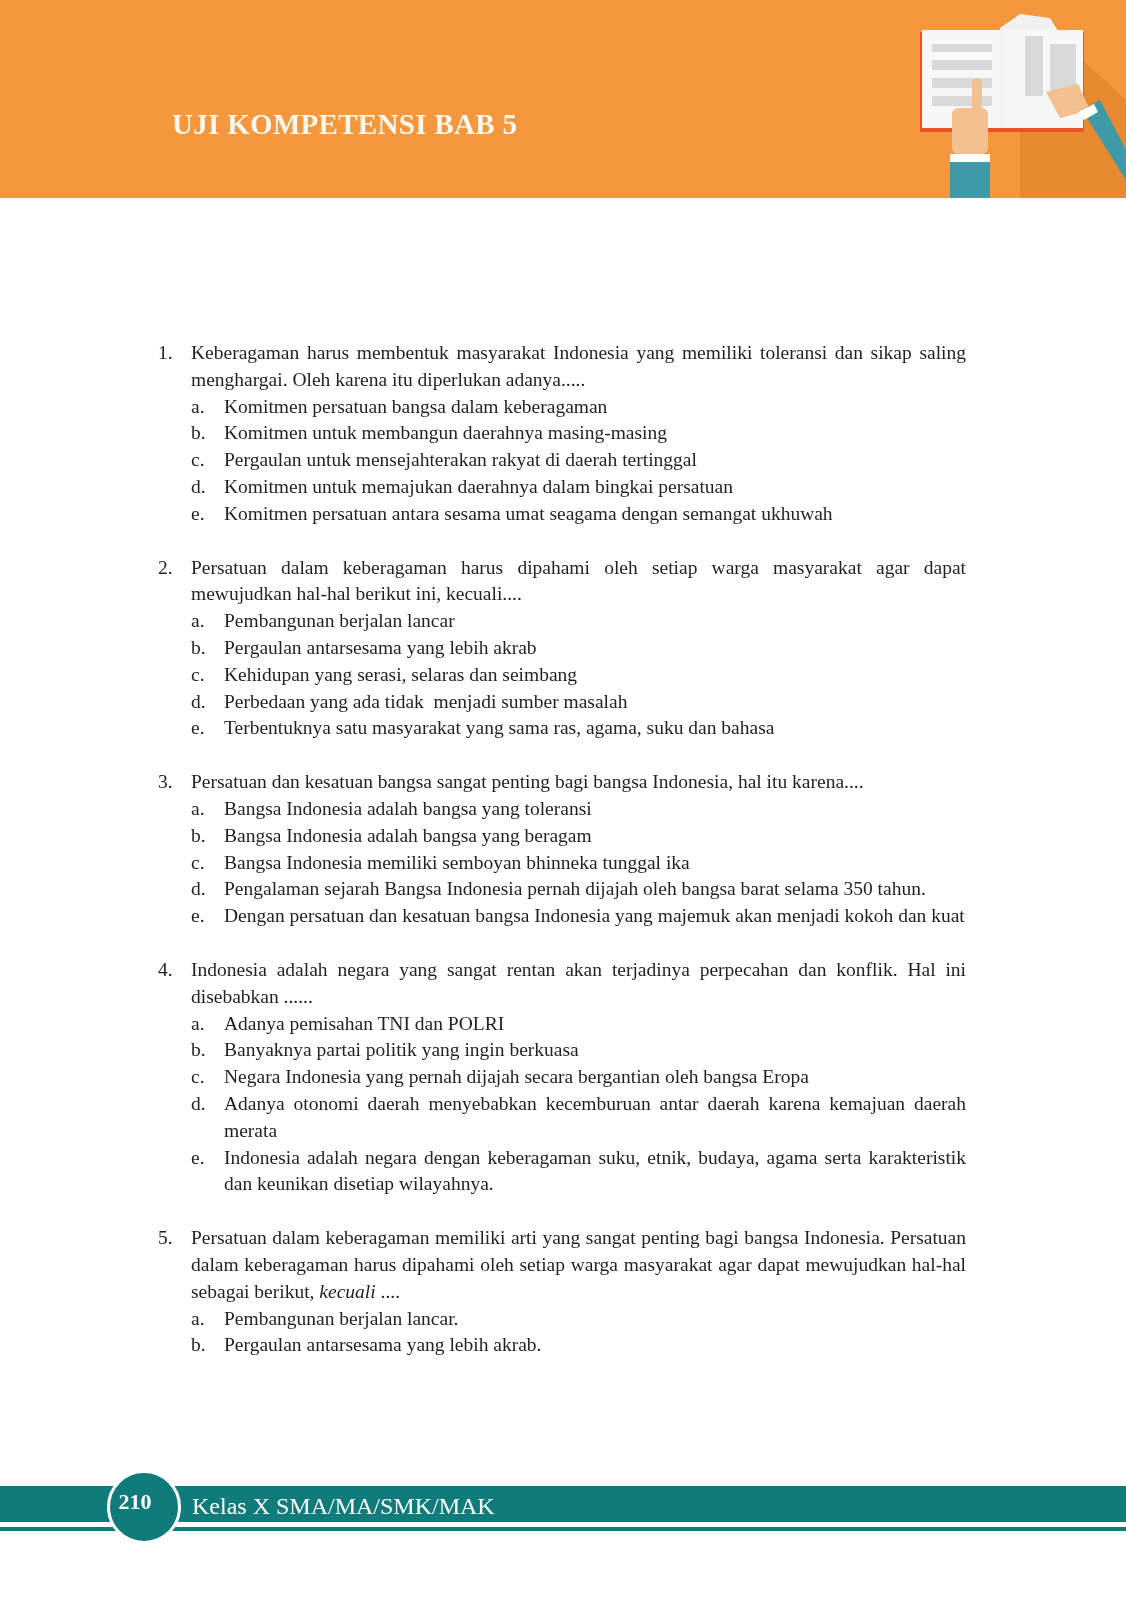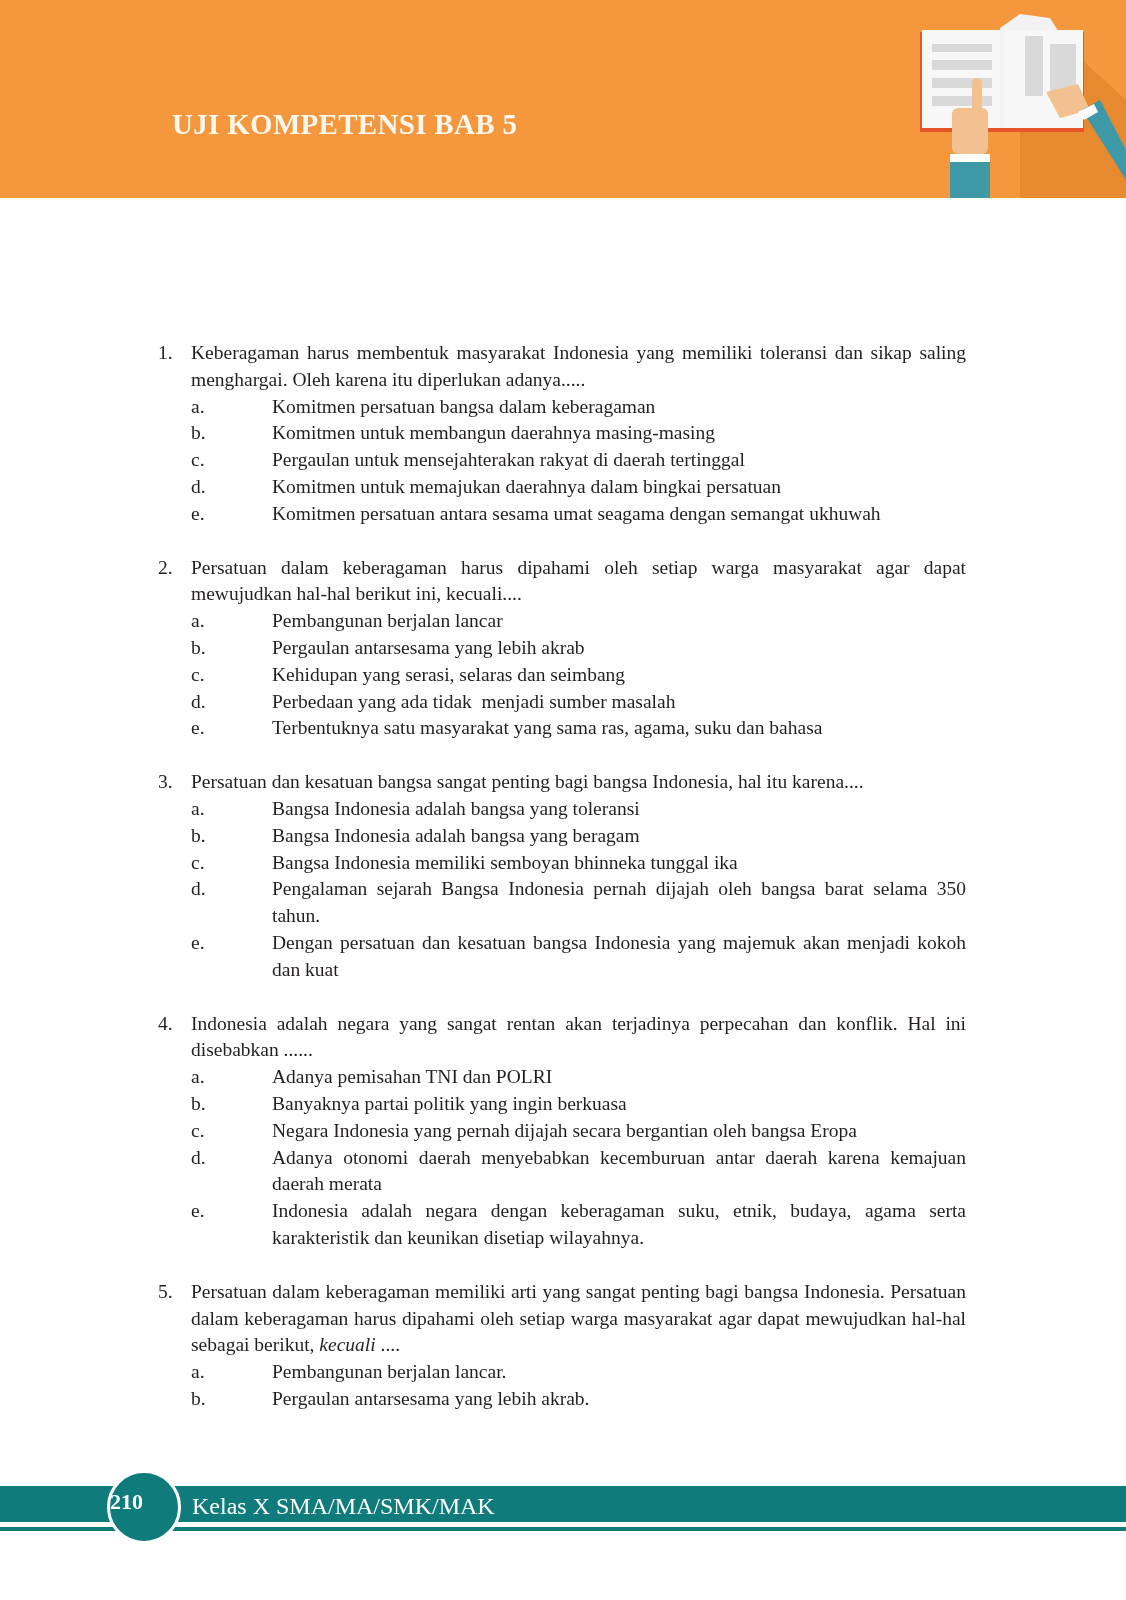--- a/index.html
+++ b/index.html
@@ -12,26 +12,26 @@
   .section-title { font-size:22px; font-weight:bold; line-height:30px; }
   .section-instr { font-size:22px; font-weight:bold; line-height:30px; margin-left:30px; }
   .questions { position:absolute; left:158px; top:340px; width:808px; font-size:19.5px; line-height:26.8px; }
   .q { margin-bottom:27px; }
   .q-row { display:flex; }
   .q-num { width:33px; flex:none; }
   .q-text { flex:1; text-align:justify; }
   .opts { margin-left:33px; }
   .opt { display:flex; }
   .opt-letter { width:33px; flex:none; }
-  .opt-text { flex:1; text-align:justify;margin-left:48px; }
+  .opt-text { flex:1; text-align:justify; }
   .footer-bar { position:absolute; left:0; top:1486px; width:1126px; height:36px; background:#0f7b7b; }
   .footer-line { position:absolute; left:0; top:1527px; width:1126px; height:4px; background:#0f7b7b; }
   .page-circle { position:absolute; left:107px; top:1470px; width:68px; height:68px; border-radius:50%;
                  background:#0f7b7b; border:3px solid #ffffff; box-sizing:content-box; }
-  .page-num { position:absolute; left:110px; top:1489px; width:50px; color:#fff; font-weight:bold; font-size:22px; }
+  .page-num { position:absolute; left:110px; top:1489px; width:50px; text-align:center; color:#fff; font-weight:bold; font-size:22px; }
   .footer-text { position:absolute; left:192px; top:1493px; color:#fff; font-weight:normal; font-size:24px; }
 </style>
 </head>
 <body>
 
 <div class="header">
   <div class="header-title">UJI KOMPETENSI BAB 5</div>
   <svg class="book-illus" viewBox="0 0 226 198">
     <polygon points="160,40 226,100 226,198 120,198 120,130" fill="#e6892f"></polygon>
     <rect x="20" y="32" width="164" height="100" fill="#e8542a"></rect>

